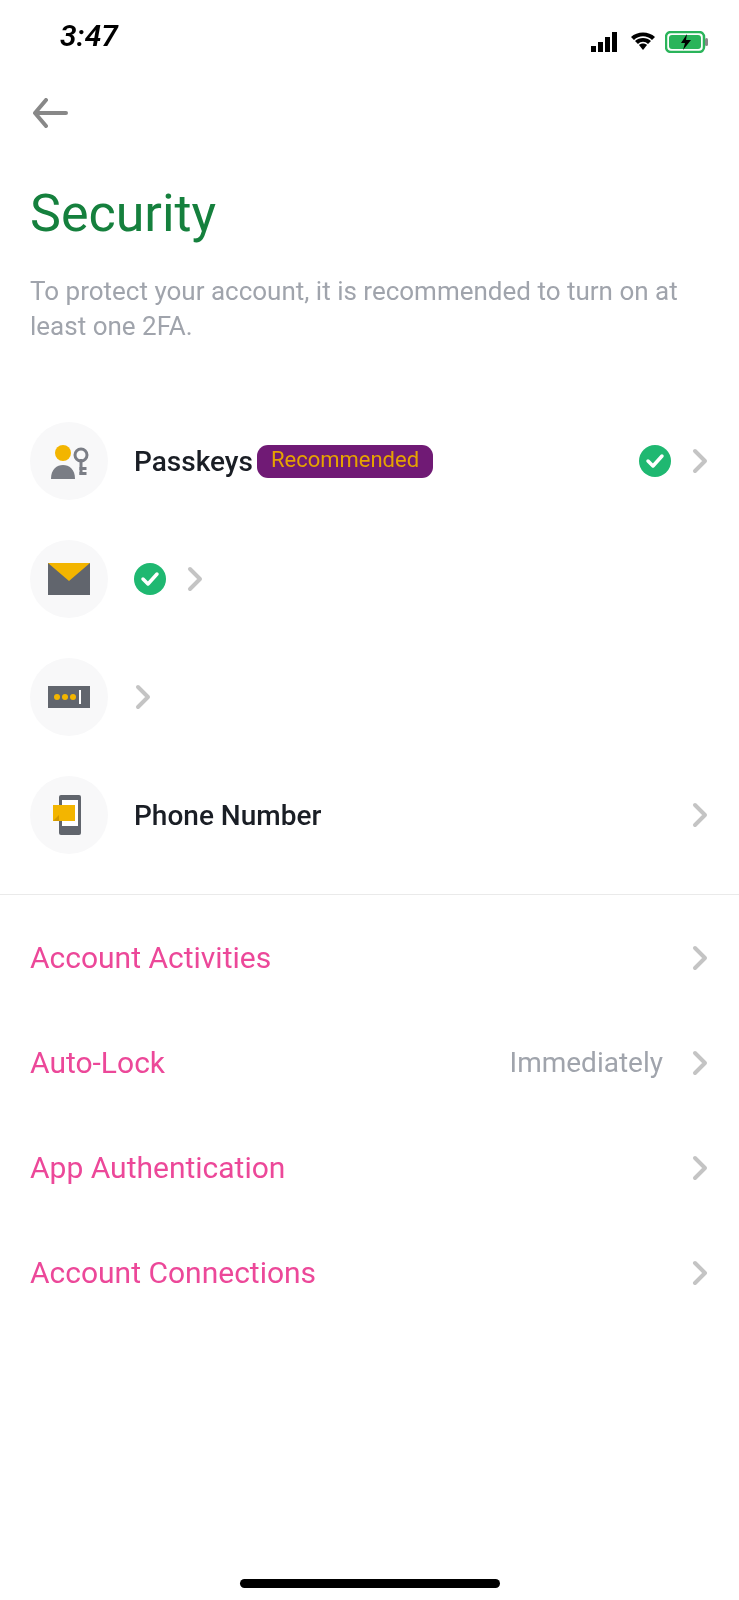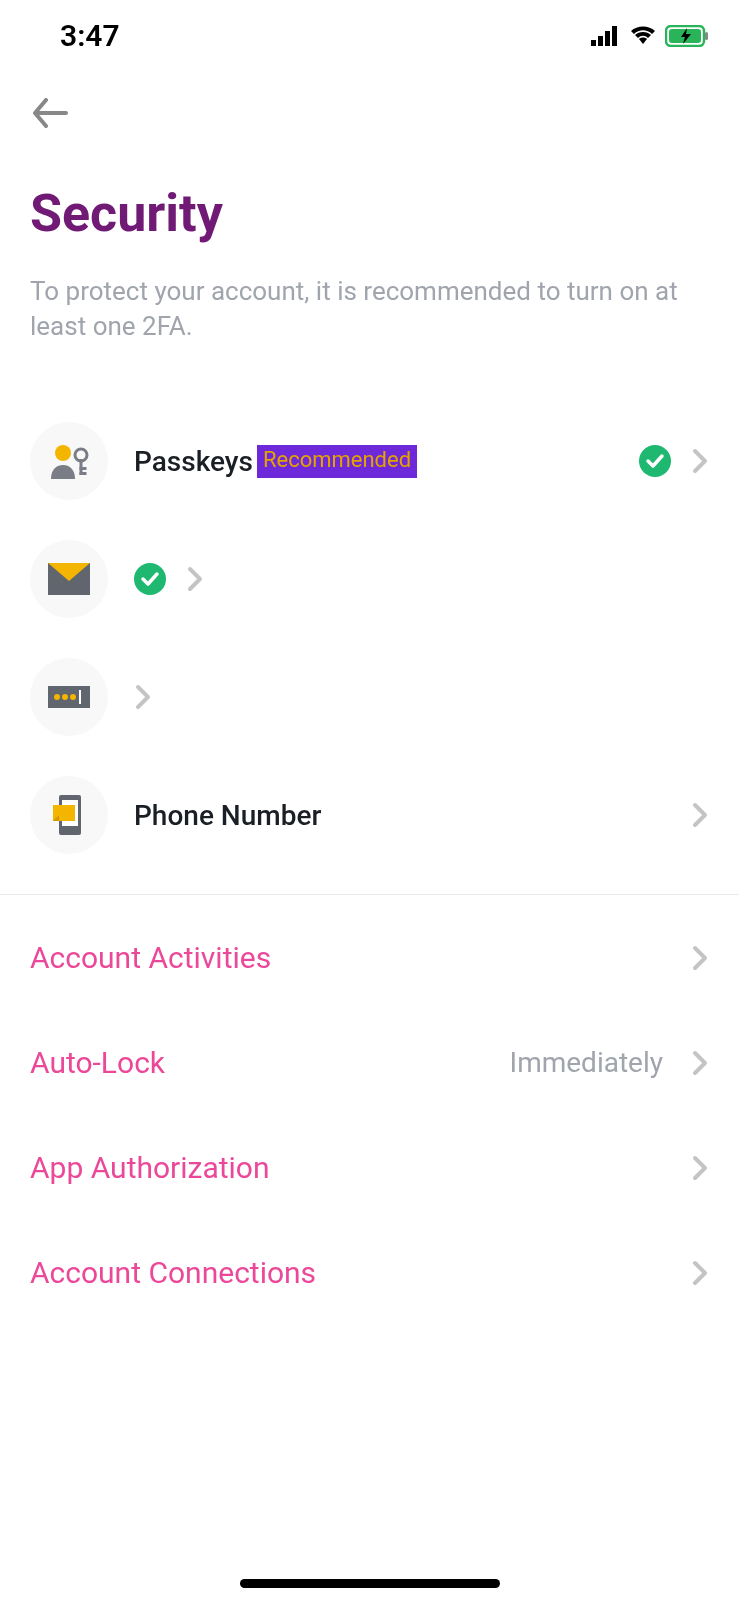--- a/index.html
+++ b/index.html
@@ -10,22 +10,23 @@
     }
     body {
       width: 739px;
       height: 1600px;
       background: #fff;
       position: relative;
     }
     .status-bar {
       display: flex;
       justify-content: space-between;
-      align-items: center;
+      align-items: flex-end;
       padding: 18px 30px 10px 60px;
+      font-style: italic;
     }
     .status-time {
       font-size: 30px;
       font-weight: 600;
       color: #000;
     }
     .status-icons {
       display: flex;
       align-items: center;
       gap: 8px;
@@ -36,22 +37,22 @@
     .back-btn {
       display: inline-flex;
       align-items: center;
       justify-content: center;
       width: 40px;
       height: 40px;
       cursor: pointer;
     }
     .page-title {
       font-size: 52px;
-      font-weight: 700;
-      color: #701a75;
+      font-weight: 400;
+      color: #15803d;
       padding: 30px 30px 30px;
     }
     .section-header {
       padding: 0 30px 8px;
     }
     .section-title {
       font-size: 30px;
       font-weight: 400;
       color: #1a1e25;
       margin-bottom: 6px;
@@ -95,23 +96,24 @@
     }
     .item-label {
       font-size: 28px;
       font-weight: 500;
       color: #1a1e25;
     }
     .item-badge {
       display: inline-block;
       font-size: 22px;
       color: #e5a300;
-      background: #6d28d9;
-      padding: 2px 6px;
+      background: #701a75;
+      padding: 2px 14px;
       width: fit-content;
+      border-radius: 11px;
     }
     .item-right {
       display: flex;
       align-items: center;
       gap: 20px;
     }
     .check-icon {
       width: 32px;
       height: 32px;
     }
@@ -298,21 +300,21 @@
     <div class="settings-label">Auto-Lock</div>
     <div class="settings-right">
       <div class="settings-value">Immediately</div>
       <svg class="chevron" viewBox="0 0 18 28">
         <path d="M4 4 L14 14 L4 24" stroke="#c4c4c4" stroke-width="4" fill="none" stroke-linecap="round" stroke-linejoin="round"></path>
       </svg>
     </div>
   </div>
 
   <div class="settings-item">
-    <div class="settings-label">App Authorization</div>
+    <div class="settings-label">App Authentication</div>
     <div class="settings-right">
       <svg class="chevron" viewBox="0 0 18 28">
         <path d="M4 4 L14 14 L4 24" stroke="#c4c4c4" stroke-width="4" fill="none" stroke-linecap="round" stroke-linejoin="round"></path>
       </svg>
     </div>
   </div>
 
   <div class="settings-item">
     <div class="settings-label">Account Connections</div>
     <div class="settings-right">

